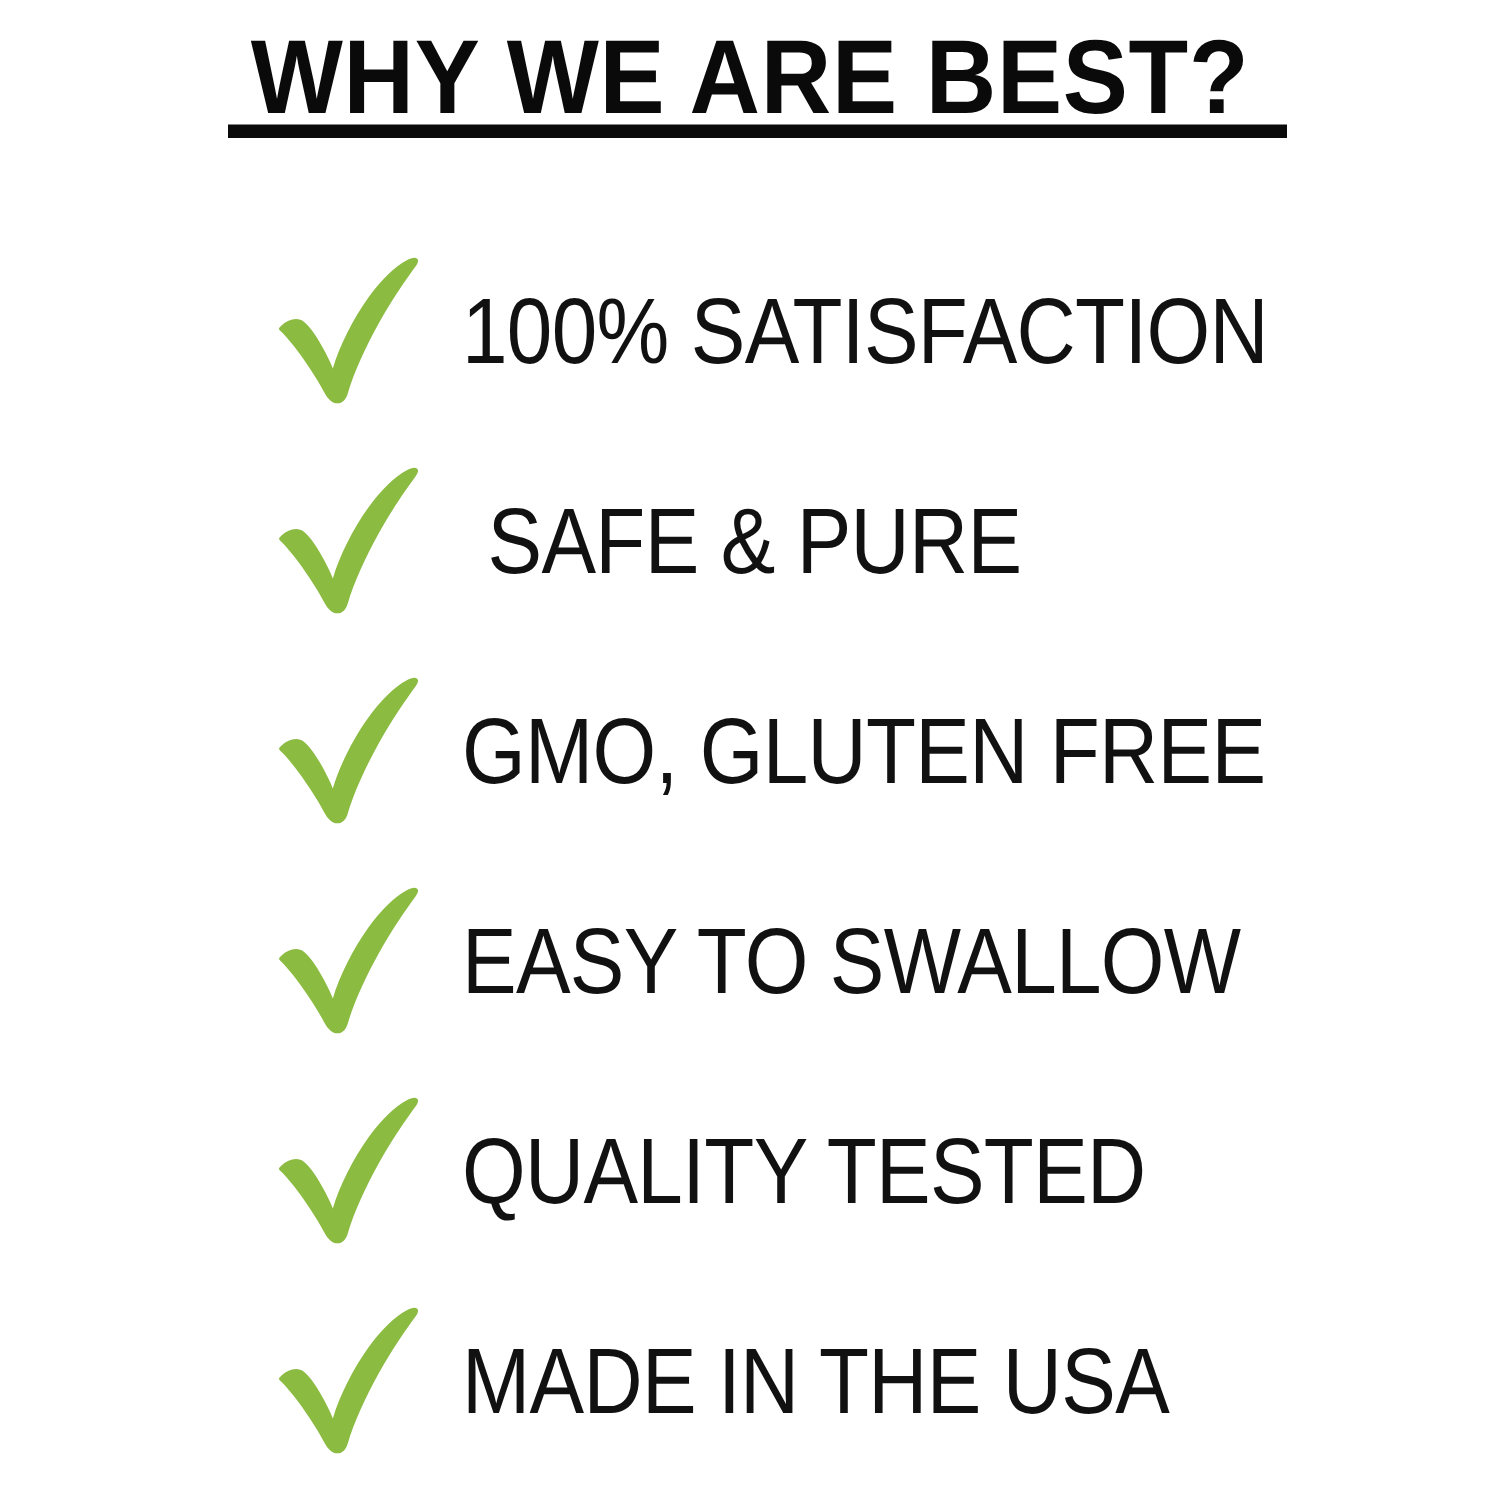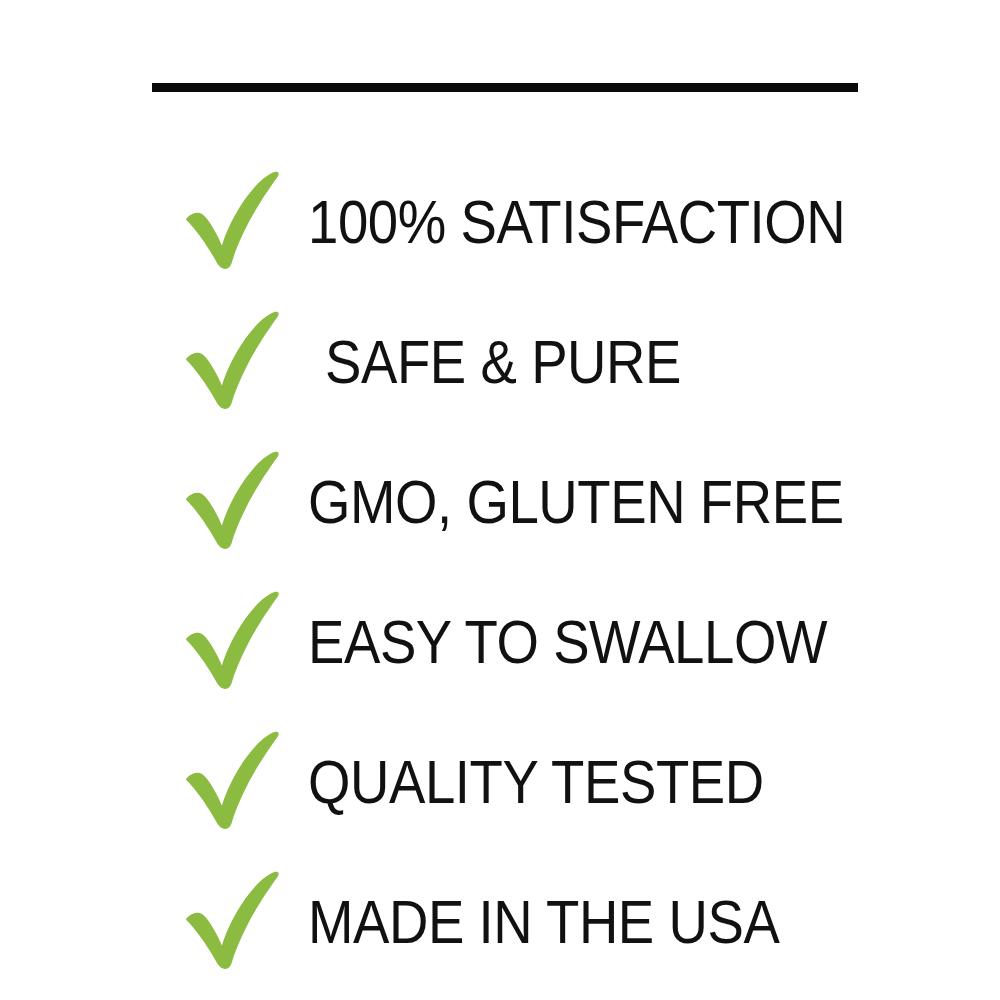--- a/index.html
+++ b/index.html
@@ -108,20 +108,23 @@
   
   .benefit-row[data-row-index="1"] .benefit-label {
     left: 325px;
   }
 </style>
 </head>
 <body>
 
 <div id="poster">
 
+  <div class="heading-block">
+    <span class="heading-title">WHY WE ARE BEST?</span>
+  </div>
   <div class="heading-rule"></div>
 
   <ul class="benefits-list">
 
     <li class="benefit-row" data-row-index="0">
       <span class="check-slot">
         <svg viewBox="0 0 104 104" xmlns="http://www.w3.org/2000/svg" aria-hidden="true">
           <path d="M5.5 47.2 C10.5 42.5 16.5 41.2 20.8 44.6 C25.0 47.9 30.3 56.1 34.6 64.3 C37.0 68.9 38.6 72.6 39.9 75.6 C44.3 60.6 53.5 42.3 63.6 28.3 C72.2 16.4 81.5 7.4 88.9 3.6 C92.2 1.9 94.6 1.4 95.9 2.3 C97.2 3.2 96.9 5.1 95.0 7.7 C88.5 16.6 79.2 29.9 70.9 44.8 C61.5 61.6 53.6 79.3 49.9 92.2 C48.7 96.5 46.2 98.9 43.0 98.9 C39.6 98.9 36.6 96.2 34.0 91.3 C29.4 82.6 21.0 69.8 13.6 60.4 C10.4 56.3 7.4 52.9 5.0 50.7 C3.6 49.4 3.7 48.9 5.5 47.2 Z" fill="#8CBB42"></path>
         </svg>
       </span>

